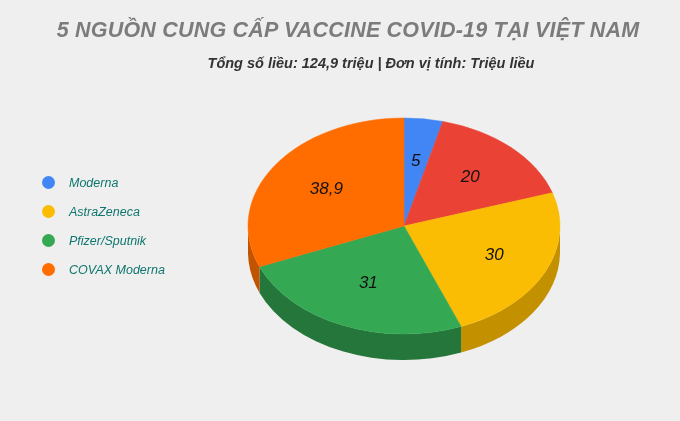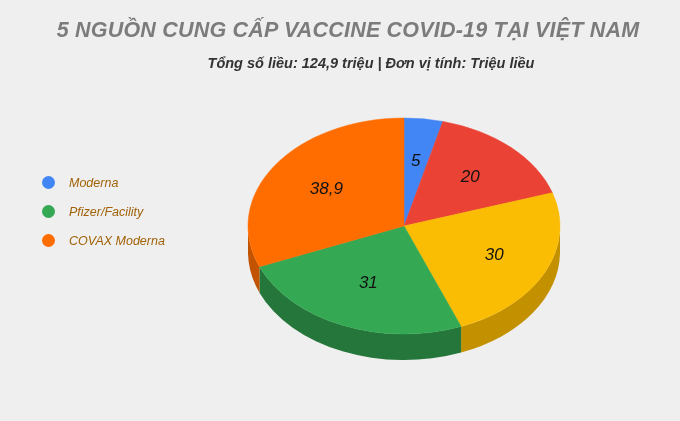--- a/index.html
+++ b/index.html
@@ -57,21 +57,21 @@
   }
   .legend-swatch {
     width: 13px;
     height: 13px;
     border-radius: 50%;
     flex: 0 0 auto;
   }
   .legend-label {
     margin-left: 14px;
     font-size: 12.5px;
-    color: #a16207;
+    color: #0f766e;
     white-space: nowrap;
   }
   .pie-wrap {
     position: absolute;
     left: 236px;
     top: 108px;
     width: 340px;
     height: 265px;
   }
   .pie-svg {
@@ -95,22 +95,26 @@
   <div class="chart-title">5 NGUỒN CUNG CẤP VACCINE COVID-19 TẠI VIỆT NAM</div>
 
   <div class="chart-subtitle">Tổng số liều: 124,9 triệu | Đơn vị tính: Triệu liều</div>
 
   <div class="legend" id="legend">
       <div class="legend-item">
         <span class="legend-swatch" style="background: rgb(66, 133, 244);"></span>
         <span class="legend-label">Moderna</span>
       </div>
       <div class="legend-item">
+        <span class="legend-swatch" style="background: rgb(251, 188, 4);"></span>
+        <span class="legend-label">AstraZeneca</span>
+      </div>
+      <div class="legend-item">
         <span class="legend-swatch" style="background: rgb(52, 168, 83);"></span>
-        <span class="legend-label">Pfizer/Facility</span>
+        <span class="legend-label">Pfizer/Sputnik</span>
       </div>
       <div class="legend-item">
         <span class="legend-swatch" style="background: rgb(255, 109, 0);"></span>
         <span class="legend-label">COVAX Moderna</span>
       </div>
     </div>
 
   <div class="pie-wrap">
     <svg class="pie-svg" id="pie-svg" viewBox="0 0 340 265">
         <g>

